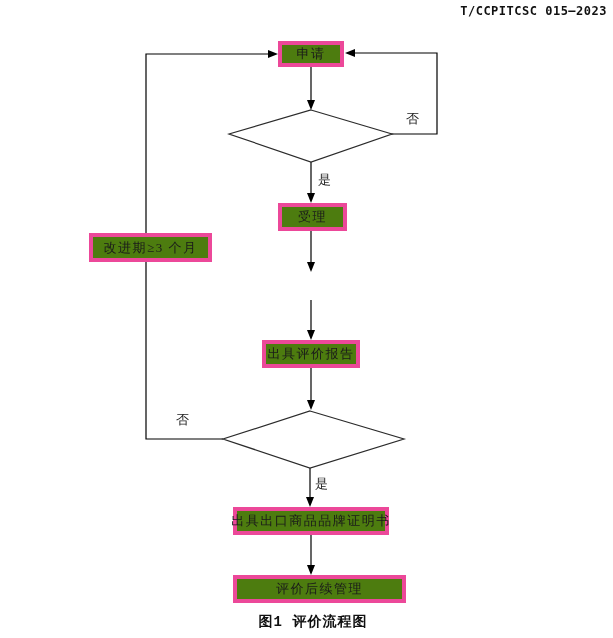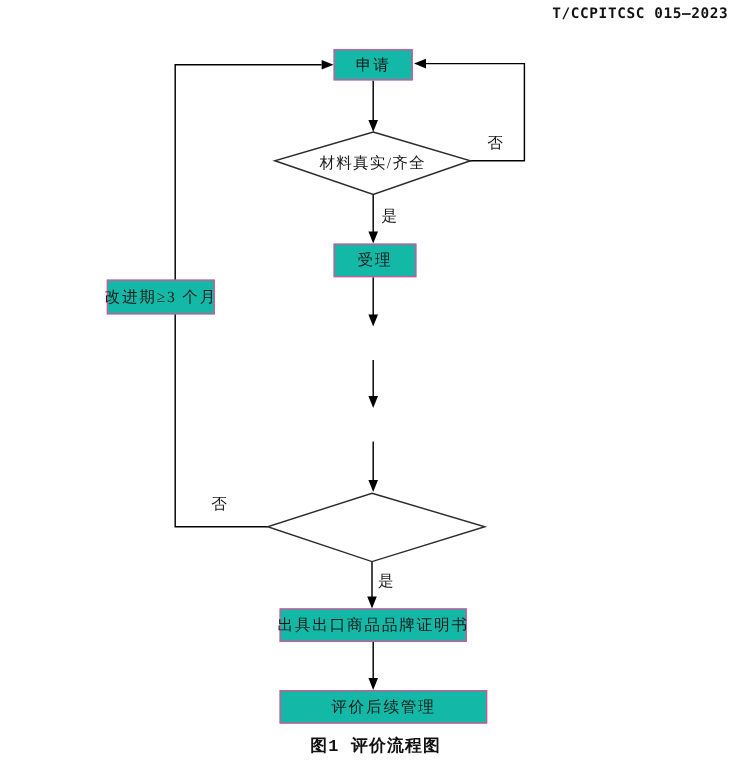--- a/index.html
+++ b/index.html
@@ -30,22 +30,22 @@
   svg.flow-lines {
     position: absolute;
     left: 0;
     top: 0;
     width: 613px;
     height: 638px;
   }
   .node {
     position: absolute;
     box-sizing: border-box;
-    border: 1px solid #ec4899;
-    background: #14b8a6;
+    border: 4px solid #ec4899;
+    background: #4d7c0f;
     display: flex;
     align-items: center;
     justify-content: center;
     font-size: 13px;
     letter-spacing: 1.5px;
     color: #1a1a1a;
     white-space: nowrap;
   }
   .diamond-label {
     position: absolute;
@@ -74,21 +74,21 @@
     color: #111111;
     white-space: nowrap;
   }
   
   #node-apply        { left: 278px; top: 41px;  width: 66px;  height: 26px; }
   #node-accept       { left: 278px; top: 203px; width: 69px;  height: 28px; }
   #node-organize     { left: 273px; top: 272px; width: 75px;  height: 28px; }
   #node-report       { left: 262px; top: 340px; width: 98px;  height: 28px; }
   #node-certificate  { left: 233px; top: 507px; width: 156px; height: 28px; }
   #node-followup     { left: 233px; top: 575px; width: 173px; height: 28px; font-family: Liberation Serif, serif; }
-  #node-improvement  { left: 89px;  top: 233px; width: 90px; height: 29px; }
+  #node-improvement  { left: 89px;  top: 233px; width: 123px; height: 29px; }
   #label-materials   { left: 240px; top: 127px; width: 141px; }
   #label-score       { left: 233px; top: 430px; width: 160px; }
   #label-yes-materials { left: 318px; top: 171px; }
   #label-yes-score     { left: 315px; top: 475px; }
   #label-no-materials  { left: 406px; top: 110px; }
   #label-no-score      { left: 176px; top: 411px; }
 </style>
 </head>
 <body>
 
@@ -126,28 +126,28 @@
       <polygon points="311,110 392,134 311,162 229,134"></polygon>
       <polygon points="310,411 404,439 310,468 223,439"></polygon>
     </g>
   </svg>
 
   <div class="node" id="node-apply">申请</div>
 
   <div class="node" id="node-accept">受理</div>
 
 
+  <div class="node" id="node-report">出具评价报告</div>
 
   <div class="node" id="node-certificate">出具出口商品品牌证明书</div>
 
   <div class="node" id="node-followup">评价后续管理</div>
 
   <div class="node" id="node-improvement">改进期≥3 个月</div>
 
-  <div class="diamond-label" id="label-materials">材料真实/齐全</div>
 
 
   <div class="edge-label" id="label-yes-materials">是</div>
 
   <div class="edge-label" id="label-yes-score">是</div>
 
   <div class="edge-label" id="label-no-materials">否</div>
 
   <div class="edge-label" id="label-no-score">否</div>
 

